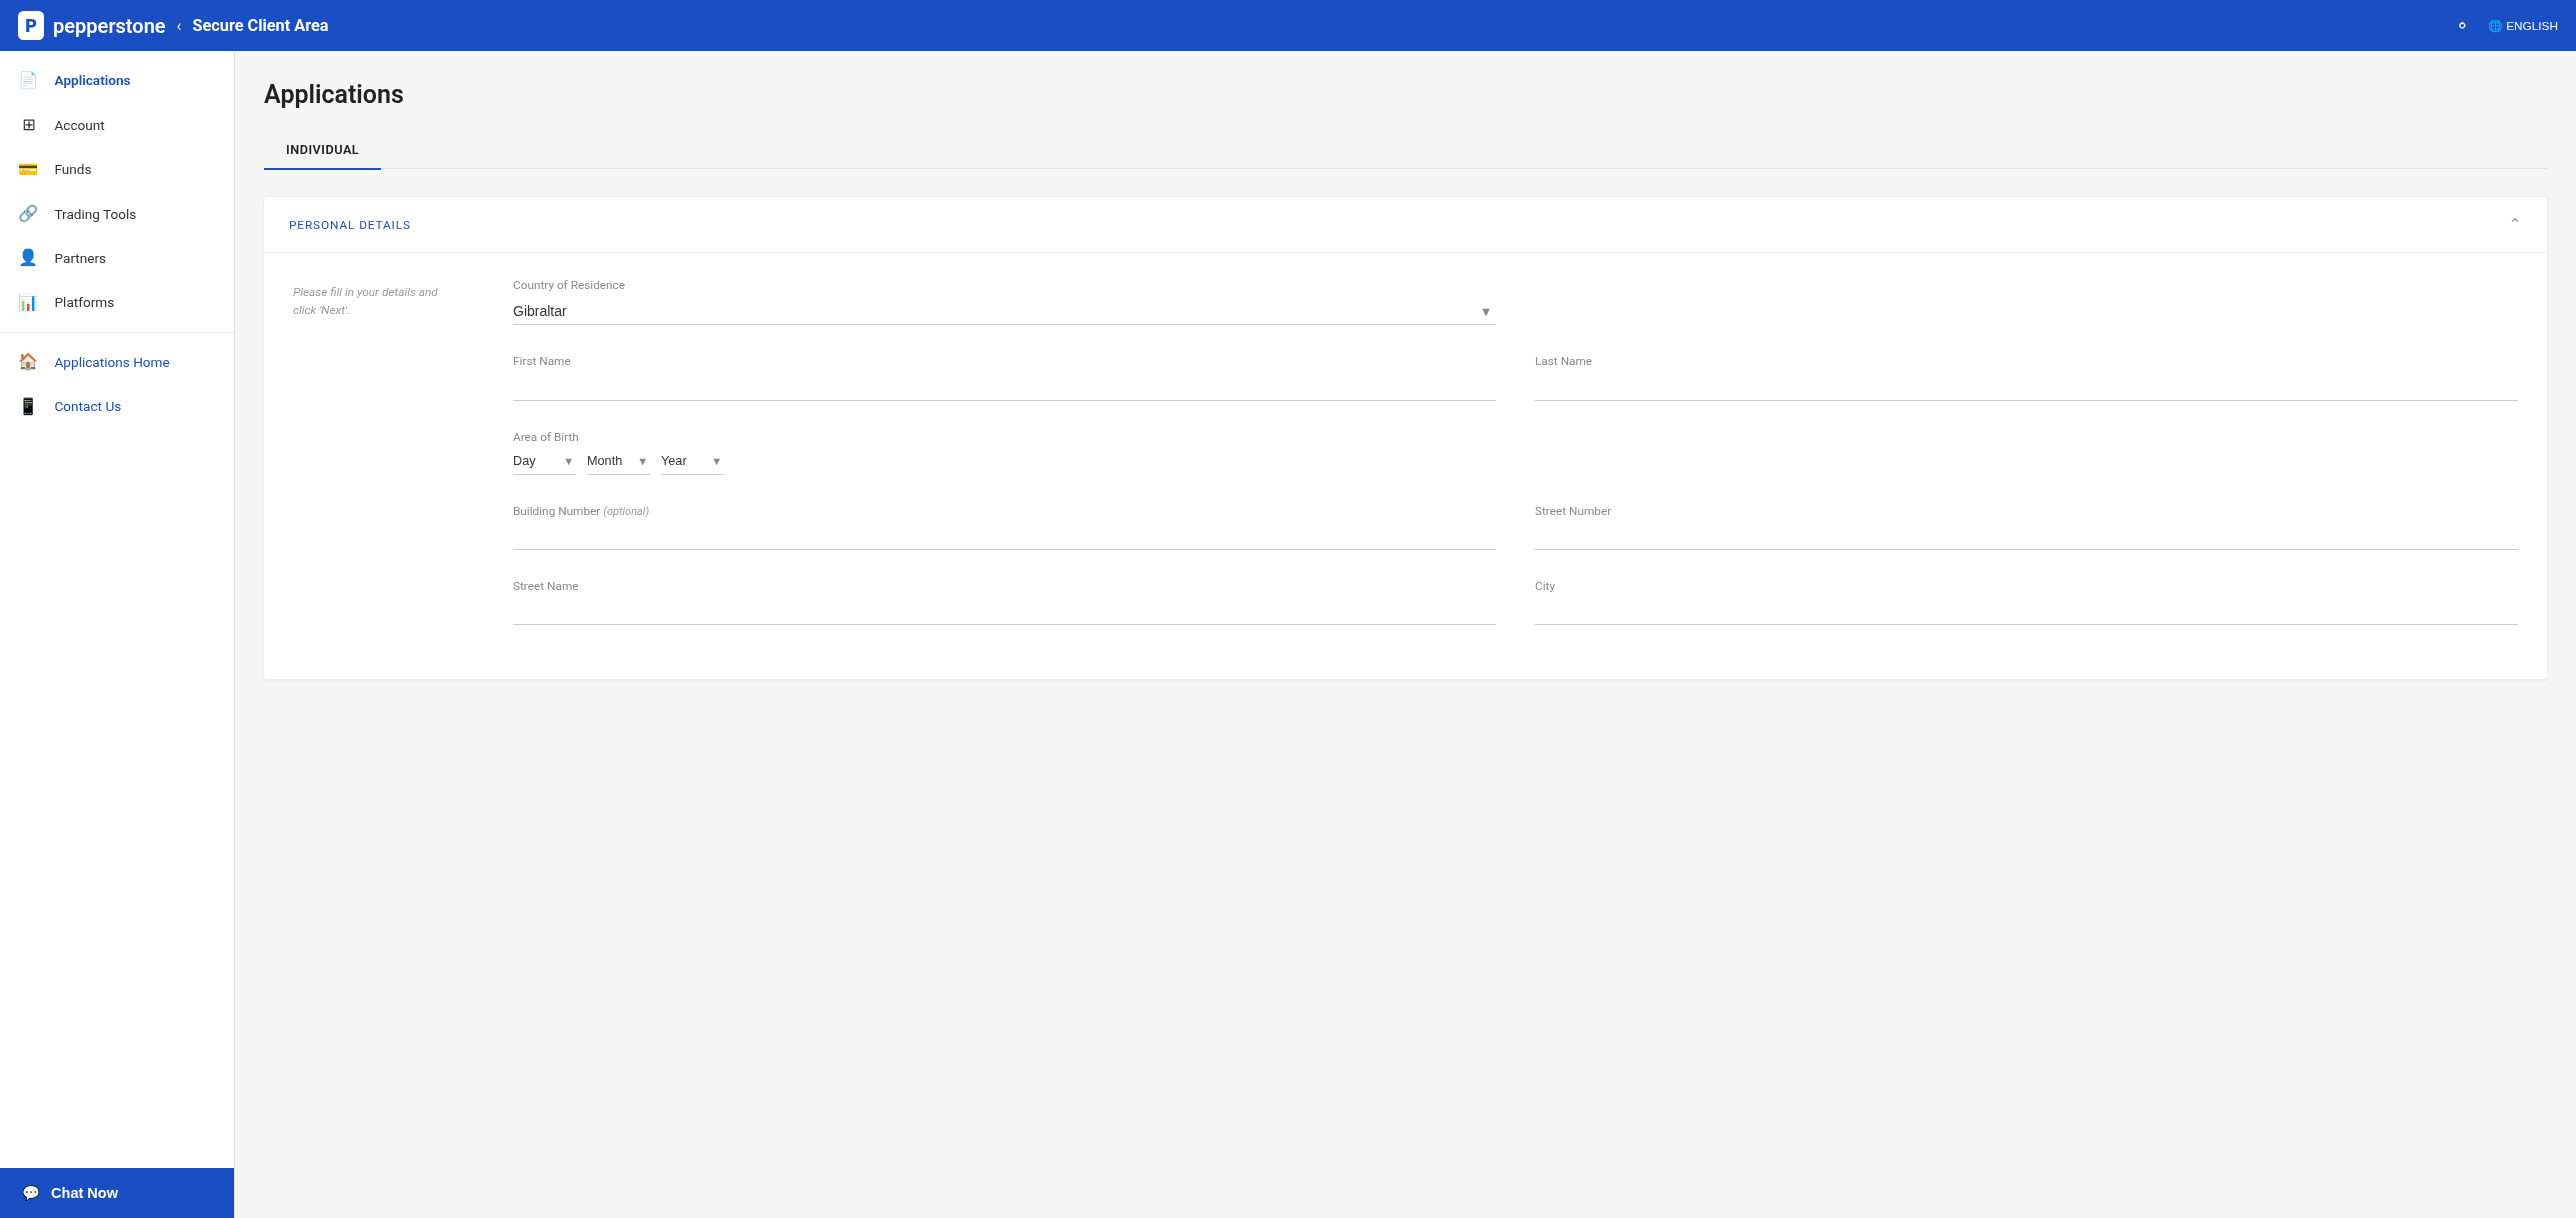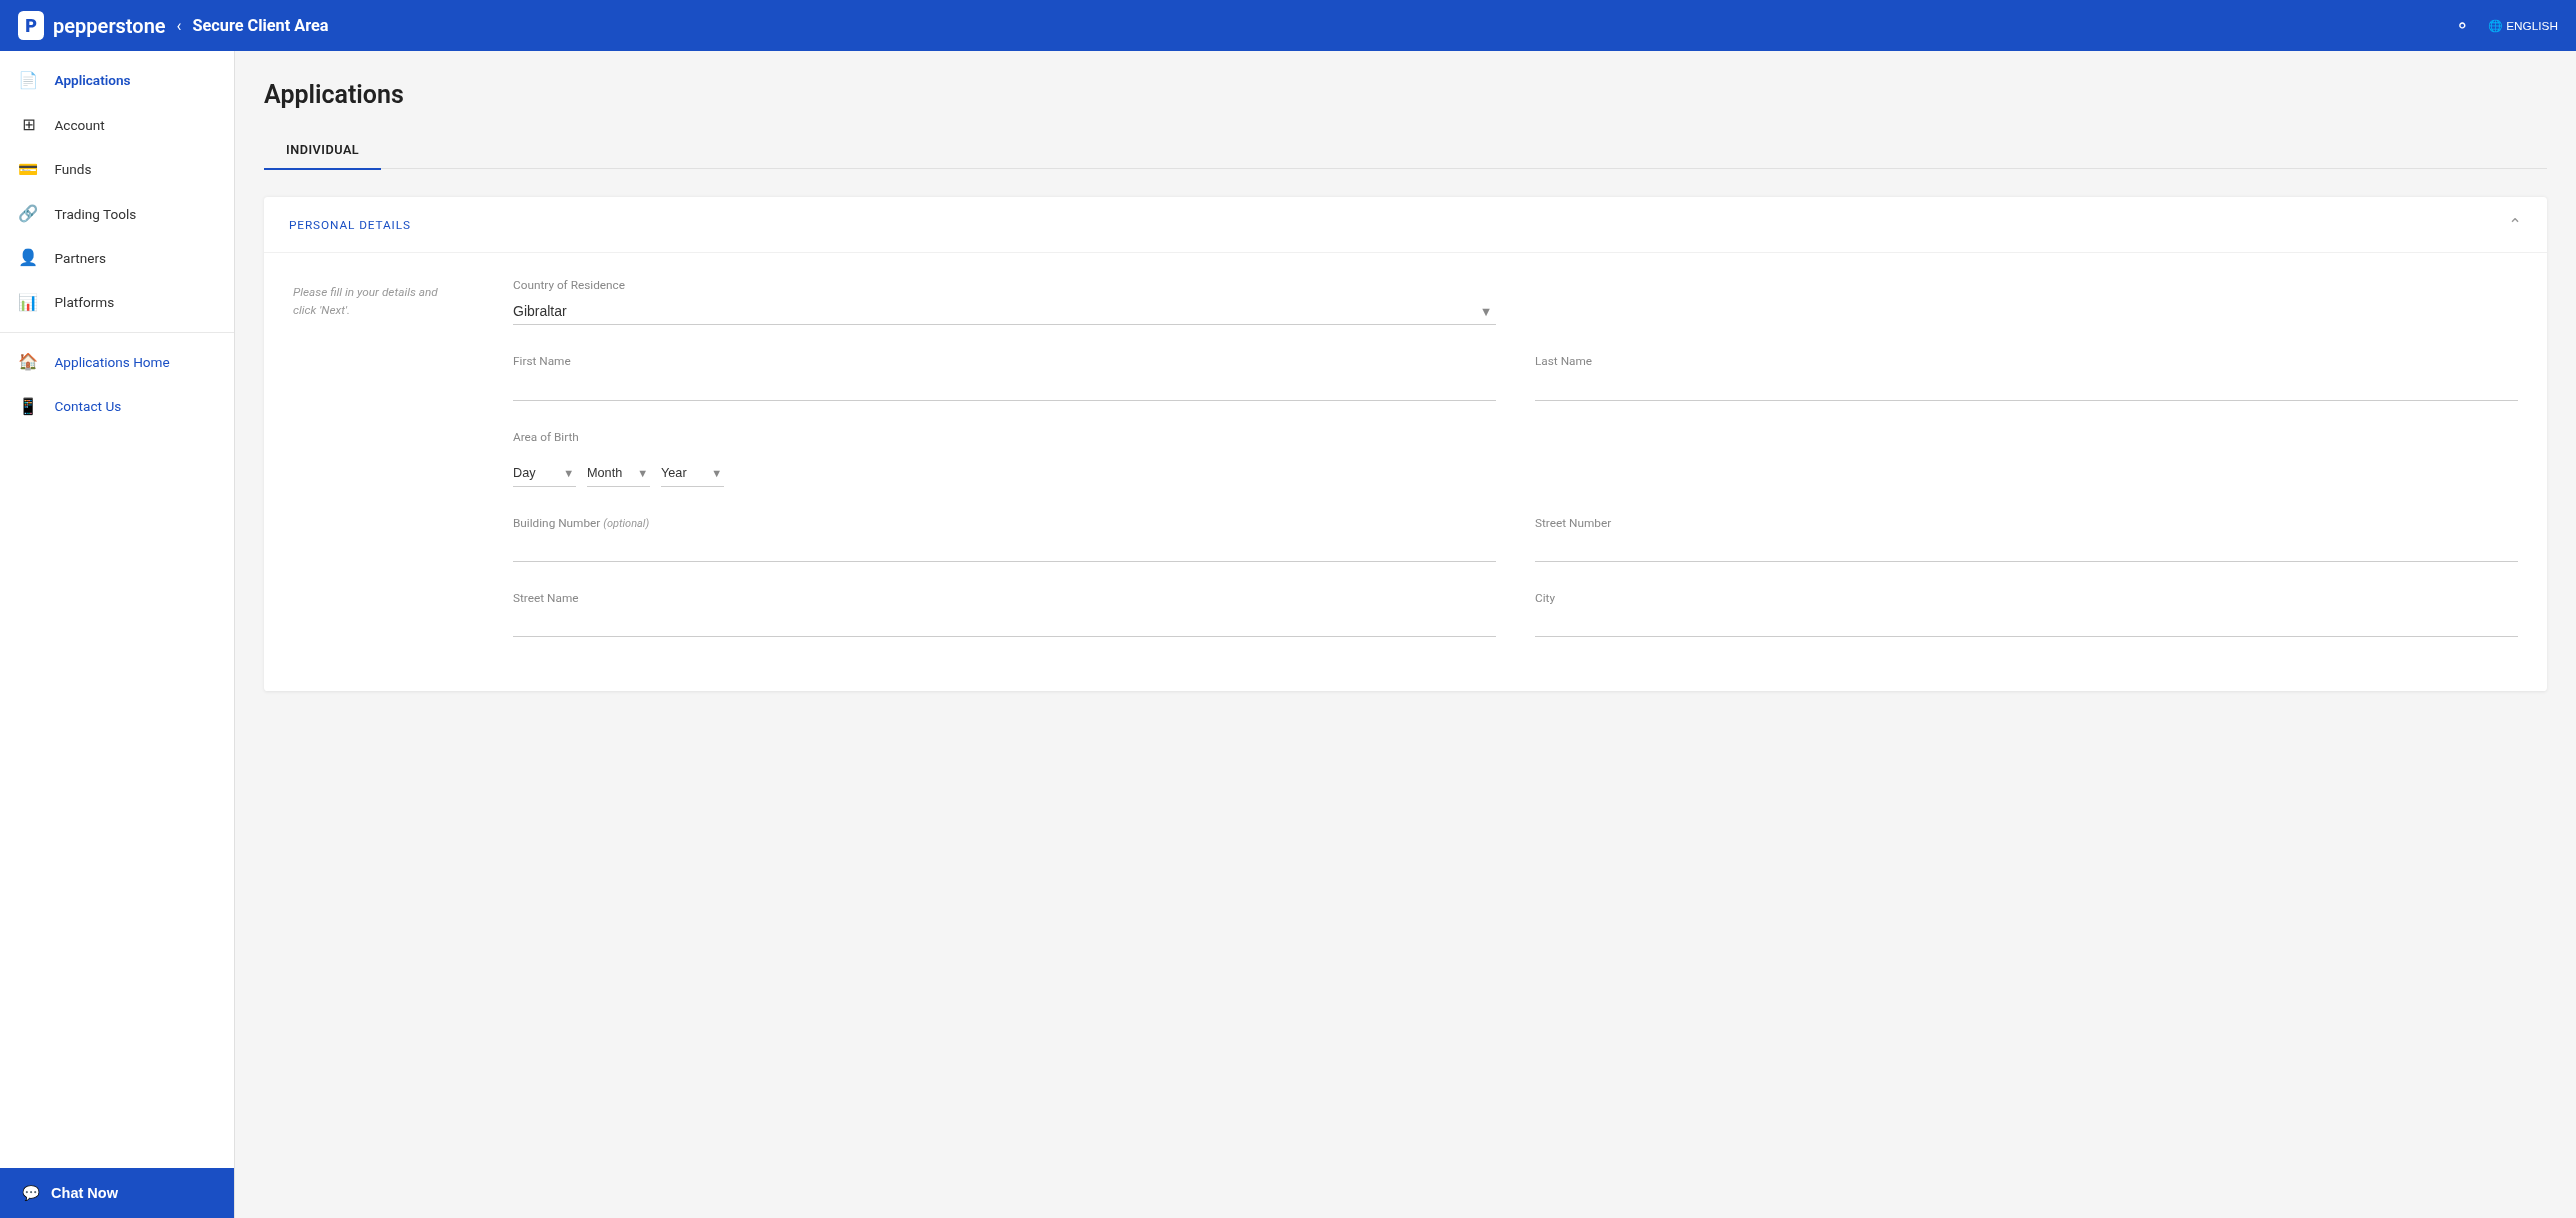--- a/index.html
+++ b/index.html
@@ -253,21 +253,20 @@
       position: absolute;
       right: 3.6px;
       pointer-events: none;
       color: #888;
       font-size: 12.7px;
     }
     .dob-row {
       display: flex;
       gap: 11px;
       align-items: flex-end;
-      margin-top: 12px;
     }
     .dob-select-wrap {
       position: relative;
       display: flex;
       align-items: center;
     }
     .dob-select-wrap .chevron-down {
       position: absolute;
       right: 1.8px;
       pointer-events: none;

